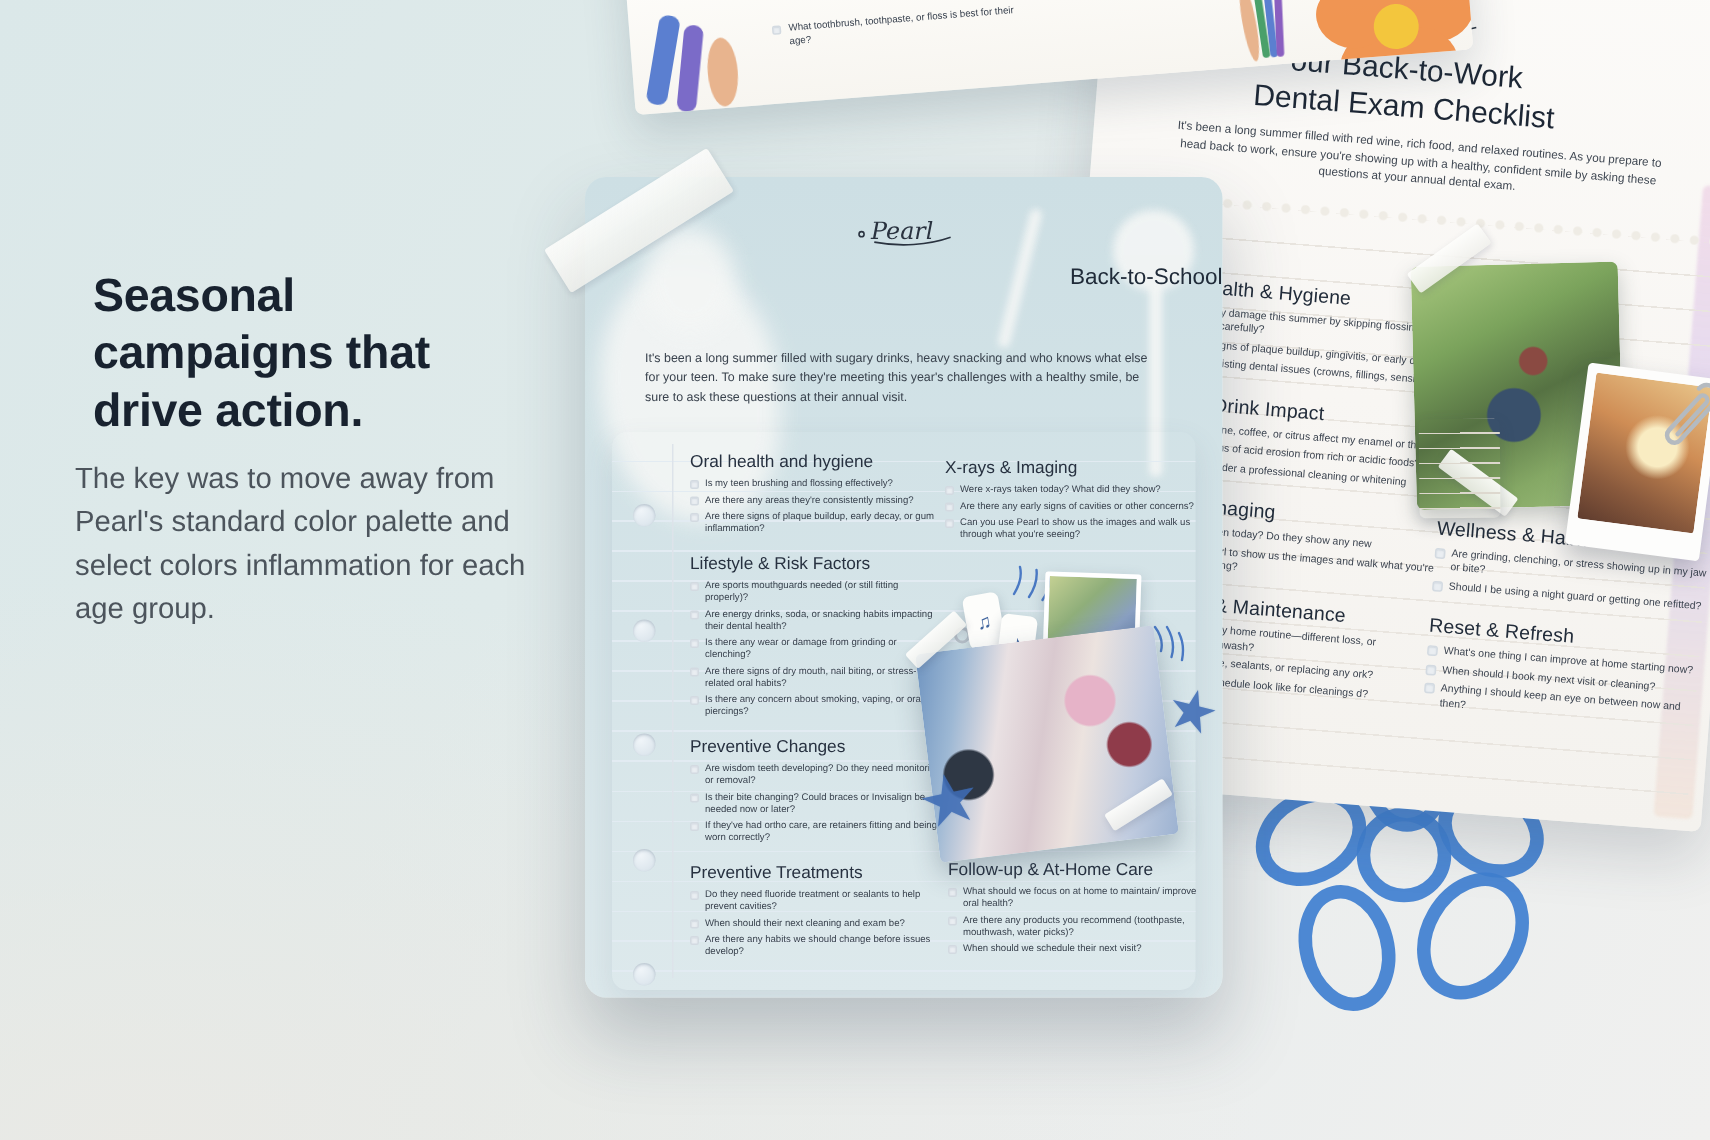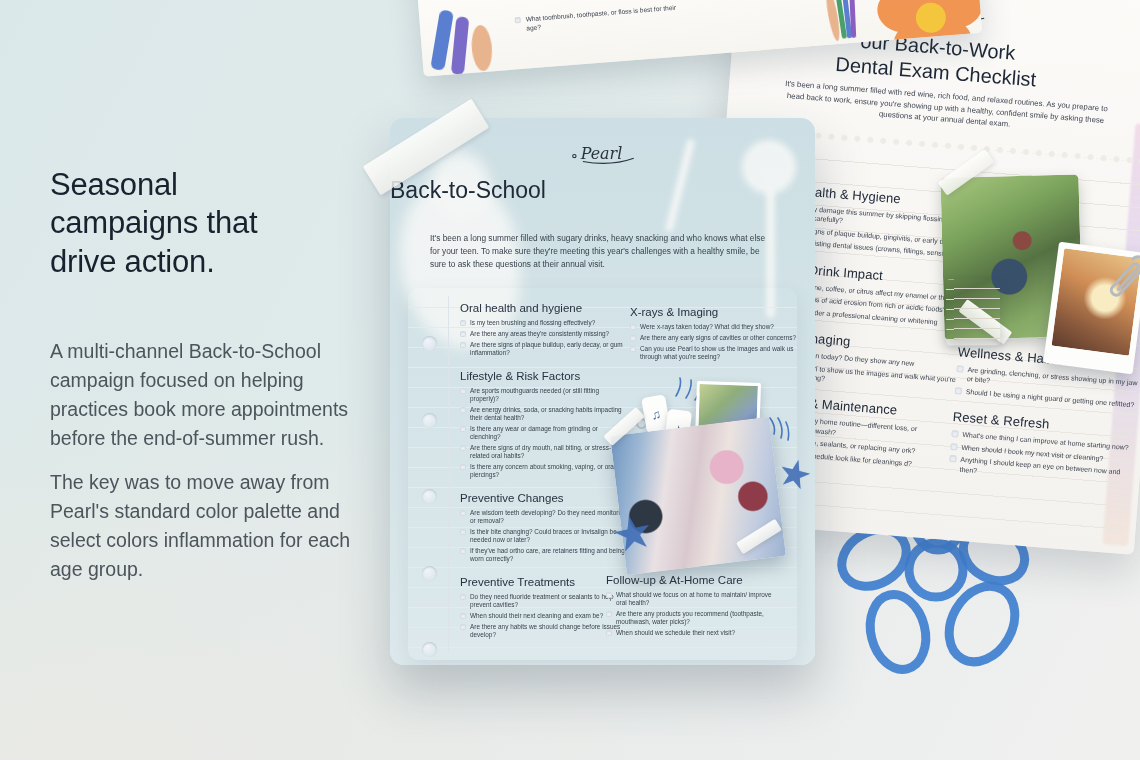--- a/index.html
+++ b/index.html
@@ -4,21 +4,21 @@
 <style>
   html,body{margin:0;padding:0;background:#e7ecec;}
   *{box-sizing:border-box;}
   #stage{position:relative;width:1140px;height:760px;overflow:hidden;
     font-family:"Liberation Sans",sans-serif;
     background:
       radial-gradient(120% 90% at 8% 100%, rgba(236,233,228,.8) 0%, rgba(236,233,228,0) 55%),
       linear-gradient(118deg,#dbe8e9 0%,#dfeaea 35%,#e9eded 65%,#f0f0ef 100%);}
   
   .intro{position:absolute;left:50px;top:166px;width:320px;z-index:2;}
-  .intro h1{margin:0;width:250px;font-size:31px;line-height:1.24;font-weight:400;
+  .intro h1{margin:12px;width:250px;font-size:31px;line-height:1.24;font-weight:700;
     color:#18222f;letter-spacing:-.2px;}
   .intro p{margin:0;width:314px;font-size:19.5px;line-height:29px;color:#4c545c;font-weight:400;}
   .intro p.first{margin-top:56px;}
   .intro p + p{margin-top:15px;}
   
   .logo{display:block;margin:0 auto;}
   .logo text{font-family:"DejaVu Serif",serif;font-style:italic;}
   
   .top-doc{position:absolute;left:415px;top:-150px;width:560px;height:205px;
     transform:rotate(-4.5deg);background:linear-gradient(180deg,#fdfcf9 60%,#f7f5f0 100%);
@@ -70,35 +70,35 @@
     background-image:repeating-linear-gradient(to bottom,rgba(0,0,0,0) 0 9px,#ddd8ce 9px 10px);}
   .tape{position:absolute;background:linear-gradient(180deg,rgba(253,253,251,.95),rgba(240,240,236,.88));
     box-shadow:0 2px 5px rgba(70,80,100,.18);border-radius:2px;}
   .paperclip{position:absolute;}
   
   .teen-card{position:absolute;left:390px;top:118px;width:425px;height:547px;border-radius:14px;
     overflow:hidden;z-index:6;background:linear-gradient(180deg,#cddfe4 0%,#d5e4e8 55%,#dde9ec 100%);
     box-shadow:0 26px 50px rgba(40,60,80,.25);}
   .blur-shape{position:absolute;background:#f4f6f5;filter:blur(7px);opacity:.9;border-radius:50%;}
   .tc-logo{position:relative;margin-top:24px;}
-  .tc-title{position:absolute;left:0;right:0;top:58px;text-align:left;
-    font-size:23px;line-height:1.23;font-weight:500;color:#202b39;}
+  .tc-title{position:absolute;left:0;right:0;top:58px;text-align:right;
+    font-size:15px;line-height:1.23;font-weight:500;color:#202b39;}
   .tc-intro{position:absolute;left:40px;right:40px;top:114px;text-align:left;
     font-size:8.3px;line-height:1.55;color:#39424d;}
   .tc-panel{position:absolute;left:18px;top:170px;width:389px;height:372px;border-radius:10px;
     background:linear-gradient(180deg,#fbfdfe,#f6f9fb);
     background-image:repeating-linear-gradient(to bottom,rgba(0,0,0,0) 0 19px,#e2ebf2 19px 20px);
     box-shadow:0 8px 20px rgba(80,100,120,.12);}
   .hole{position:absolute;left:14px;width:15px;height:15px;border-radius:50%;
     background:radial-gradient(circle at 35% 30%,#f0f5f9,#d6e1e9);
     box-shadow:inset 0 1px 2px rgba(100,120,140,.35);}
   .margin-line{position:absolute;left:40px;top:8px;bottom:8px;width:1px;background:#dde3ea;}
   .tp-left{position:absolute;left:52px;top:14px;width:168px;}
   .tp-xray{position:absolute;left:208px;top:18px;width:178px;margin-left:14px;}
-  .tp-follow{position:absolute;left:198px;top:286px;width:178px;}
+  .tp-follow{position:absolute;left:224px;top:286px;width:178px;}
   .tp-sec{margin-bottom:13px;}
   .tp-sec h3,.tp-xray h3,.tp-follow h3{margin:0 0 5px;font-size:11.5px;font-weight:500;color:#273140;}
   .tp-item{display:flex;gap:4px;margin-bottom:3px;font-size:6.4px;line-height:1.25;color:#39424e;}
   
   .collage{position:absolute;left:200px;top:90px;width:192px;height:200px;}
   .c-photo-sm{position:absolute;left:88px;top:4px;width:64px;height:58px;border:3px solid #fff;
     border-radius:2px;transform:rotate(2deg);box-shadow:0 4px 10px rgba(50,70,90,.25);
     background:linear-gradient(135deg,#c4d093 0%,#8fae7a 38%,#8aa0c2 70%,#5f7ba8 100%);}
   .c-photo-lg{position:absolute;left:10px;top:48px;width:160px;height:140px;border-radius:4px;
     transform:rotate(-7deg);box-shadow:0 8px 18px rgba(50,70,90,.3);overflow:hidden;
@@ -119,21 +119,20 @@
     fill:none;stroke-linecap:round;opacity:.92;}
   .tc-tape{z-index:7;}
 </style>
 </head>
 <body>
 
 <div id="stage">
 
   <div class="intro">
     <h1>Seasonal campaigns that drive action.</h1>
-    <p class="first">A multi-channel Back-to-School campaign focused on helping practices book more appointments before the end-of-summer rush.</p>
     <p>The key was to move away from Pearl's standard color palette and select colors inflammation for each age group.</p>
   </div>
 
   <svg class="blue-flower" width="222" height="190" viewBox="0 0 222 190">
     <ellipse cx="112" cy="26" rx="25" ry="32"></ellipse>
     <ellipse cx="168" cy="62" rx="32" ry="25" transform="rotate(28 168 62)"></ellipse>
     <ellipse cx="156" cy="132" rx="30" ry="40" transform="rotate(30 156 132)"></ellipse>
     <ellipse cx="72" cy="140" rx="27" ry="38" transform="rotate(-14 72 140)"></ellipse>
     <ellipse cx="48" cy="66" rx="34" ry="26" transform="rotate(-30 48 66)"></ellipse>
     <circle cx="110" cy="78" r="27"></circle>

